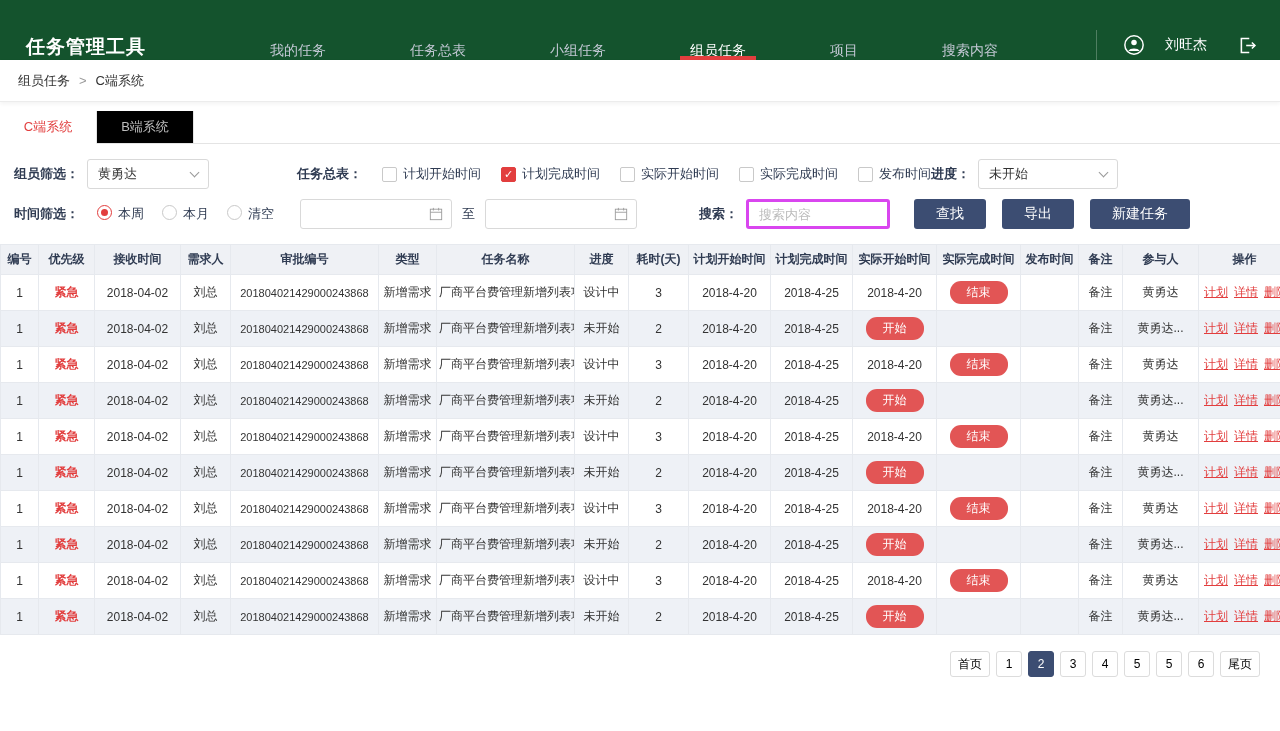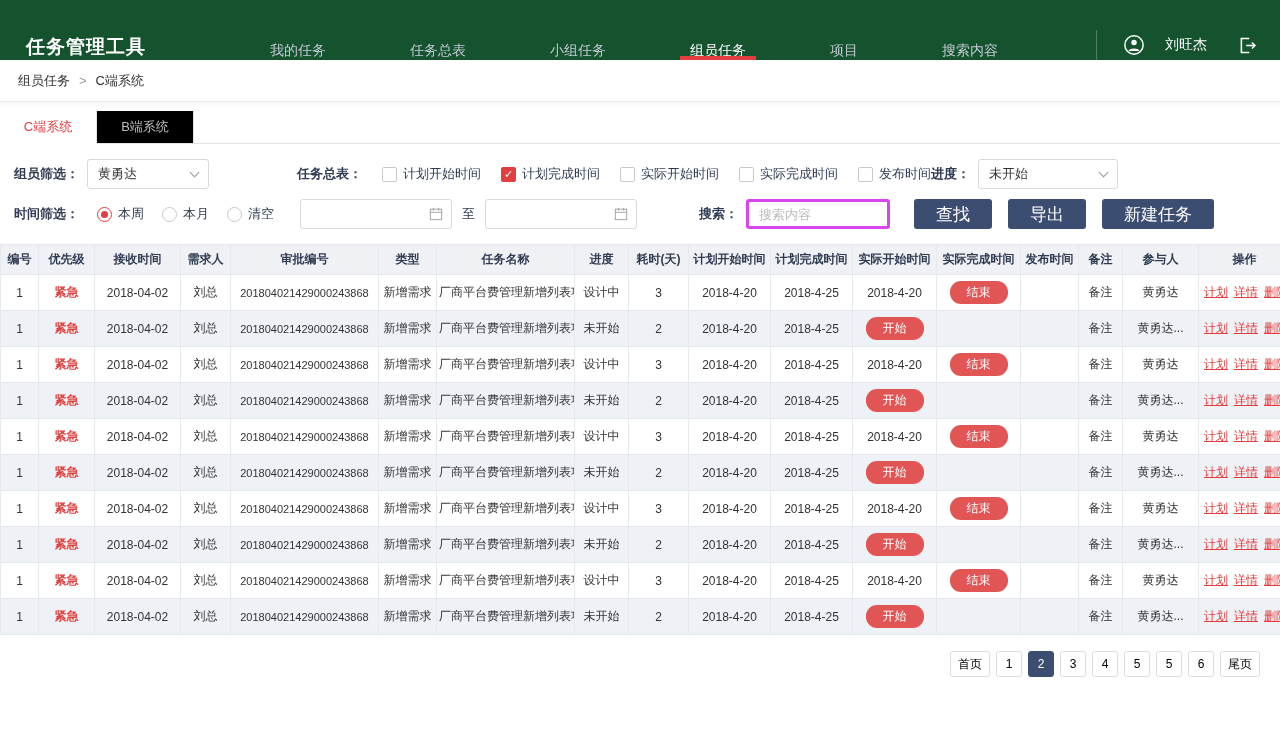--- a/index.html
+++ b/index.html
@@ -36,33 +36,33 @@
   .select { width:140px; height:30px; border:1px solid #d9d9d9; border-radius:3px; display:flex; align-items:center;
             justify-content:space-between; padding:0 10px; background:#fff; color:#333; cursor:pointer; margin-left:8px; }
   .chevron { width:7px; height:7px; border-right:1px solid #999; border-bottom:1px solid #999; transform:rotate(45deg); margin-top:-4px; }
   .group { display:flex; align-items:center; }
   .g-timetype { margin-left:88px; }
   .g-progress { margin-left:auto; margin-right:148px; }
   .check-item { display:flex; align-items:center; margin-left:20px; cursor:pointer; white-space:nowrap; }
   .checkbox { width:15px; height:15px; border:1px solid #c9c9c9; border-radius:2px; background:#fff; display:flex;
               align-items:center; justify-content:center; font-size:11px; line-height:1; color:#fff; margin-right:6px; }
   .checkbox.checked { background:#e23e3e; border-color:#e23e3e; }
-  .radio-item { display:flex; align-items:center; margin-left:18px; cursor:pointer; white-space:nowrap; }
+  .radio-item { display:flex; align-items:flex-start; margin-left:18px; cursor:pointer; white-space:nowrap; }
   .radio { width:15px; height:15px; border:1px solid #c9c9c9; border-radius:50%; margin-right:6px; position:relative; background:#fff; }
   .radio.checked { border-color:#e23e3e; }
   .radio.checked::after { content:''; position:absolute; left:3px; top:3px; right:3px; bottom:3px; background:#e23e3e; border-radius:50%; }
   .date-input { width:152px; height:30px; border:1px solid #d9d9d9; border-radius:3px; display:flex; align-items:center;
                 justify-content:flex-end; padding:0 8px; background:#fff; cursor:text; }
   .sep-to { margin:0 10px; }
   .g-dates { margin-left:26px; }
   .g-search { margin-left:62px; }
   .search-input { width:144px; height:30px; border:3px solid #d946ef; border-radius:3px; padding:0 10px; font-size:13px;
                   color:#333; outline:none; margin-left:8px; font-family:inherit; }
   .search-input::placeholder { color:#bbb; }
-  .btn { height:30px; padding:0 22px; background:#3c4d72; color:#fff; border:none; border-radius:3px; font-size:17px;
+  .btn { height:30px; padding:0 22px; background:#3c4d72; color:#fff; border:none; border-radius:3px; font-size:14px;
          margin-left:16px; cursor:pointer; font-family:inherit; white-space:nowrap; }
   .g-buttons { margin-left:8px; margin-right:132px; }
 
   
   .task-table { width:1280px; border-collapse:collapse; table-layout:fixed; font-size:12px; margin-top:4px; }
   .task-table th, .task-table td { border:1px solid #e6e9ee; text-align:center; padding:0 2px; overflow:hidden; white-space:nowrap; }
   .task-table th { background:#eff1f5; color:#2f3b52; font-weight:bold; height:30px; }
   .task-table td { height:36px; color:#333; }
   tr.alt td { background:#eef1f6; }
   td.red { color:#e23e3e; font-weight:bold; }

